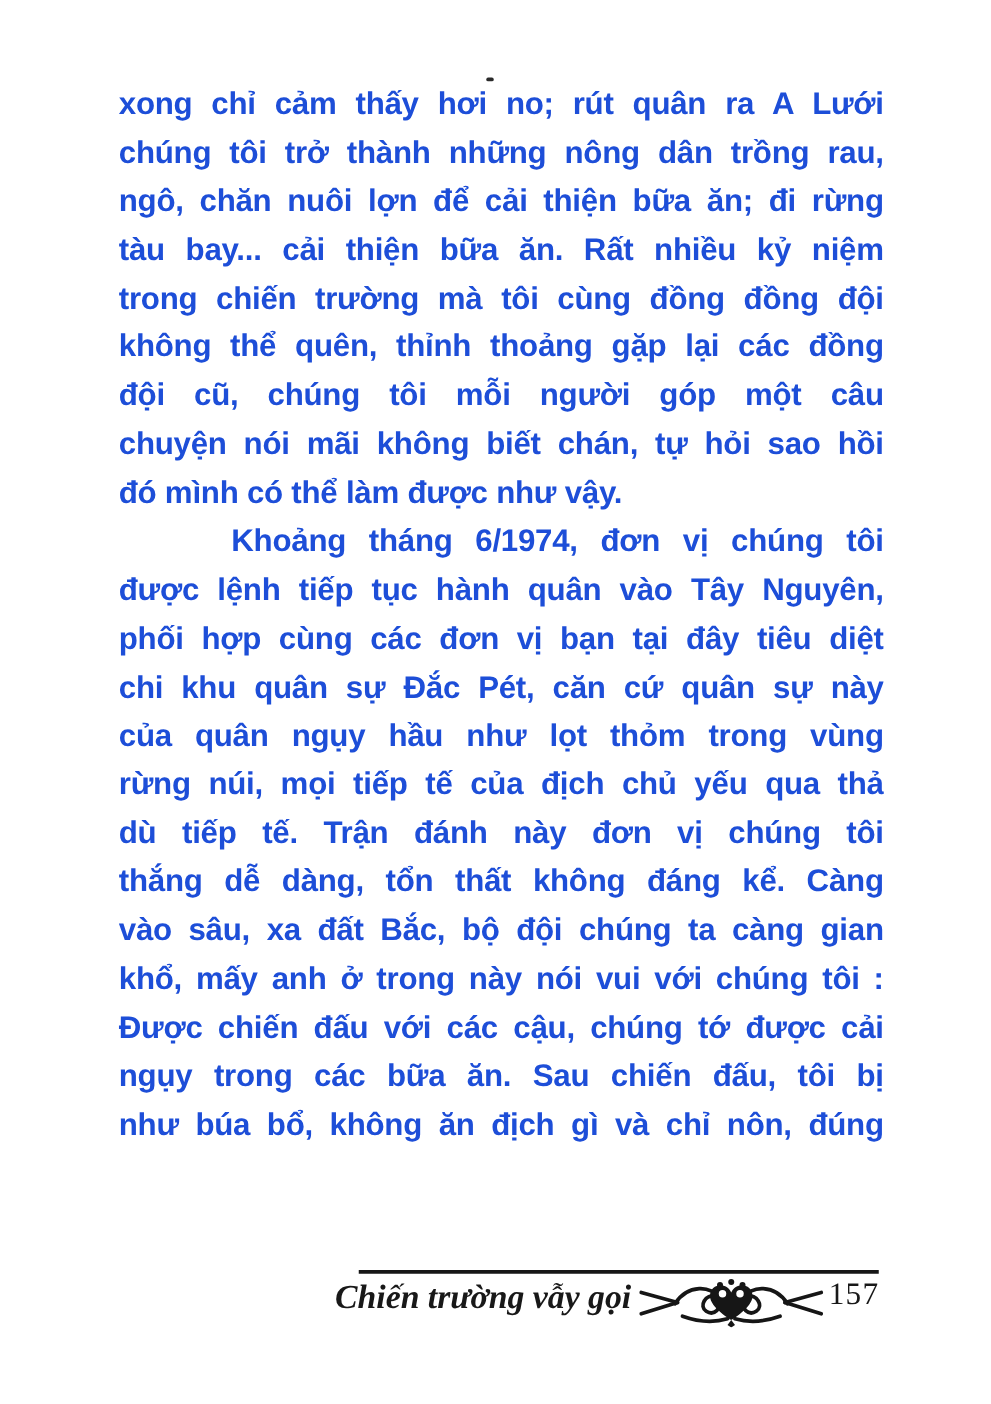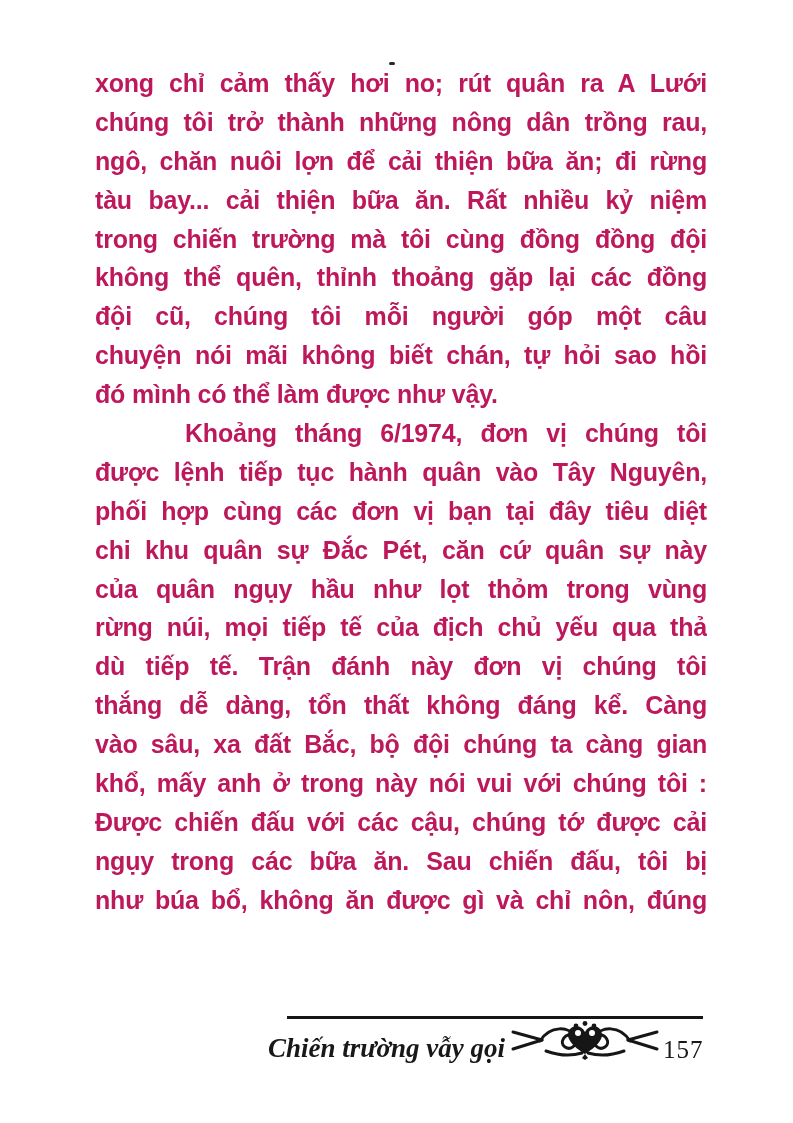--- a/index.html
+++ b/index.html
@@ -21,21 +21,21 @@
     left: 95px;
     top: 64px;
     width: 612px;
   }
   .line {
     height: 38.9px;
     line-height: 38.9px;
     font-size: 25px;
     font-weight: 600;
     letter-spacing: -0.2px;
-    color: #be185d;
+    color: #1d4ed8;
     text-align: justify;
     text-align-last: justify;
     text-justify: inter-word;
     overflow: hidden;
   }
   .line.indent {
     padding-left: 90px;
   }
   .line.no-just {
     text-align: center;
@@ -57,21 +57,21 @@
     width: 416px;
     height: 2.5px;
     background: #161616;
   }
   .footer {
     position: absolute;
     left: 268px;
     top: 1022px;
     height: 42px;
     display: flex;
-    align-items: flex-end;
+    align-items: flex-start;
     gap: 1px;
   }
   .running-title {
     font-family: "Liberation Serif", "DejaVu Serif", serif;
     font-style: italic;
     font-weight: 600;
     font-size: 27px;
     color: #181818;
     white-space: nowrap;
   }
@@ -109,21 +109,21 @@
       <div class="line">phối hợp cùng các đơn vị bạn tại đây tiêu diệt</div>
       <div class="line">chi khu quân sự Đắc Pét, căn cứ quân sự này</div>
       <div class="line">của quân ngụy hầu như lọt thỏm trong vùng</div>
       <div class="line">rừng núi, mọi tiếp tế của địch chủ yếu qua thả</div>
       <div class="line">dù tiếp tế. Trận đánh này đơn vị chúng tôi</div>
       <div class="line">thắng dễ dàng, tổn thất không đáng kể. Càng</div>
       <div class="line">vào sâu, xa đất Bắc, bộ đội chúng ta càng gian</div>
       <div class="line">khổ, mấy anh ở trong này nói vui với chúng tôi :</div>
       <div class="line">Được chiến đấu với các cậu, chúng tớ được cải</div>
       <div class="line">ngụy trong các bữa ăn. Sau chiến đấu, tôi bị</div>
-      <div class="line">như búa bổ, không ăn được gì và chỉ nôn, đúng</div>
+      <div class="line">như búa bổ, không ăn địch gì và chỉ nôn, đúng</div>
     </div>
 
   <div class="footer-rule"></div>
 
   <div class="footer">
     <span class="running-title">Chiến trường vẫy gọi</span>
     <span class="ornament">
       <svg width="150" height="40" viewBox="0 0 150 40" aria-hidden="true">
         <g fill="none" stroke="#161616" stroke-width="3" stroke-linecap="round">
           <path d="M3,12 L32,20"></path>

